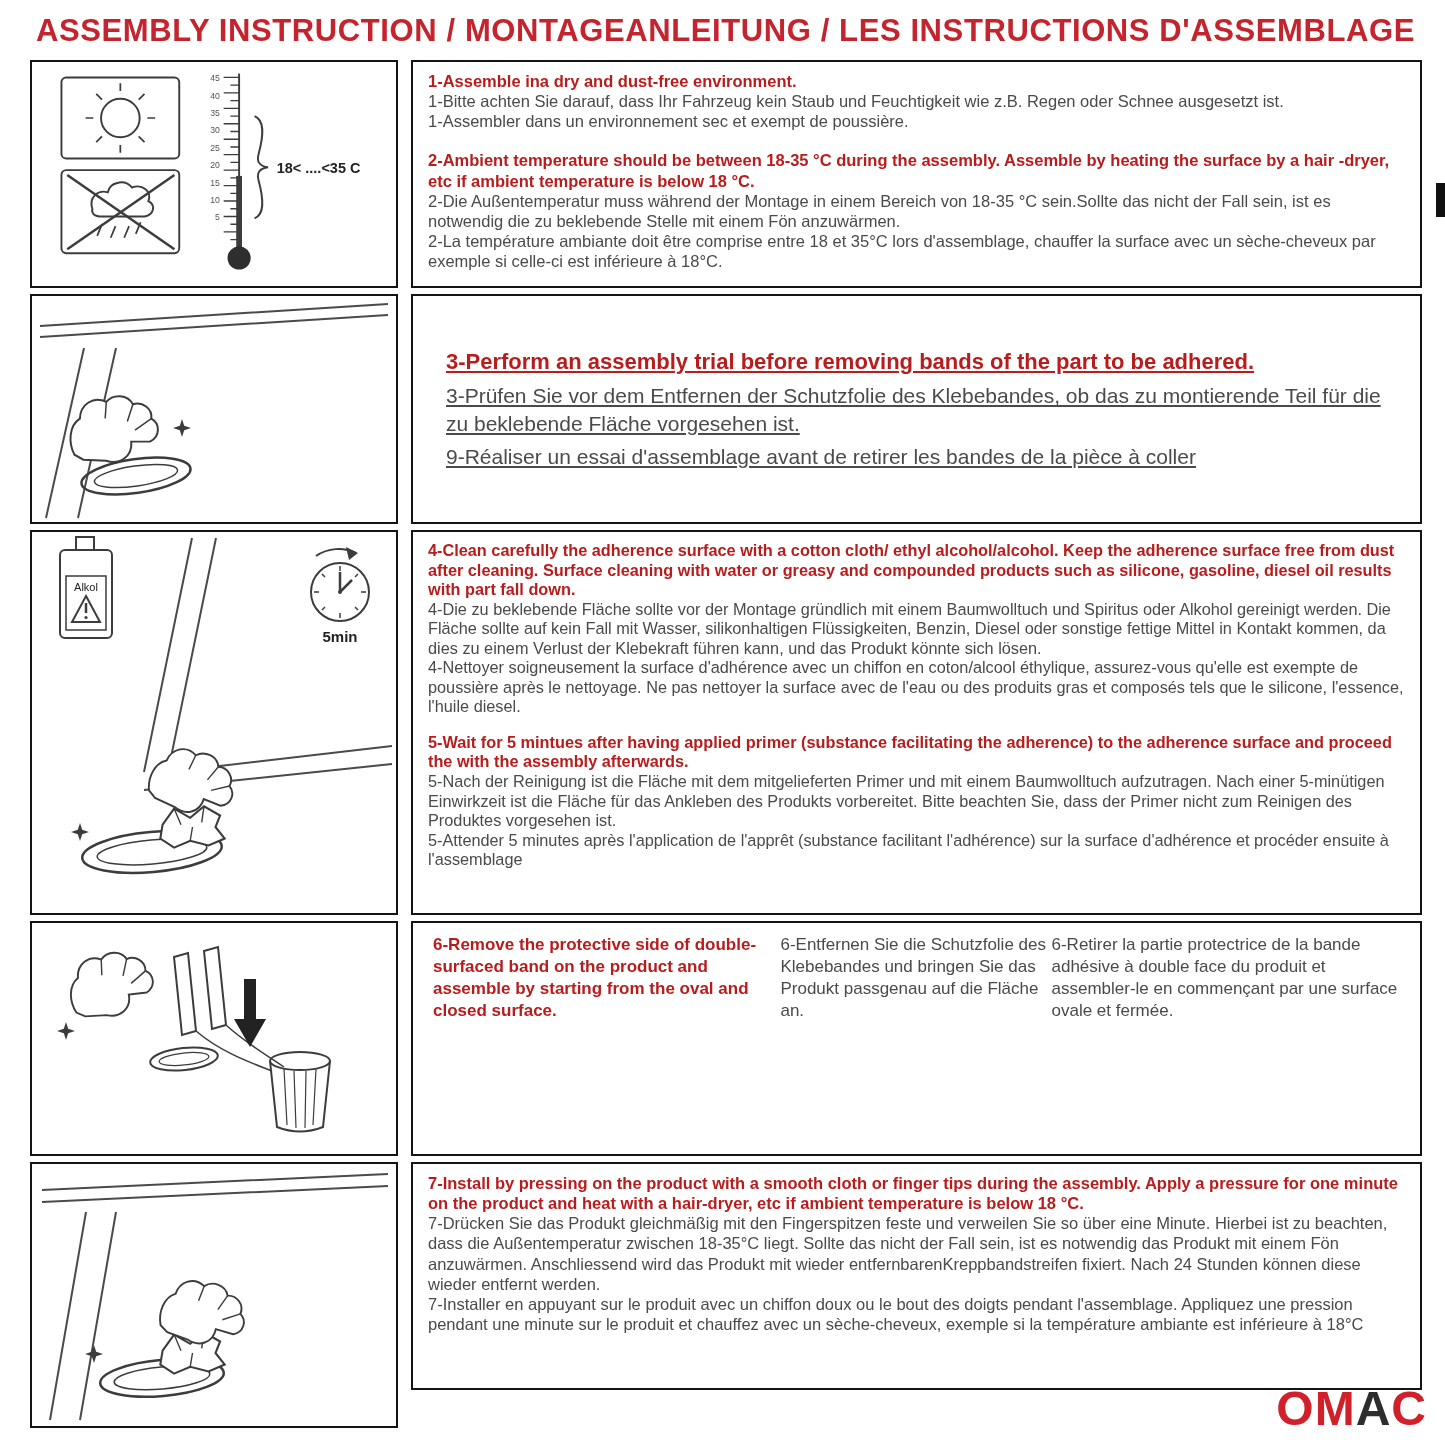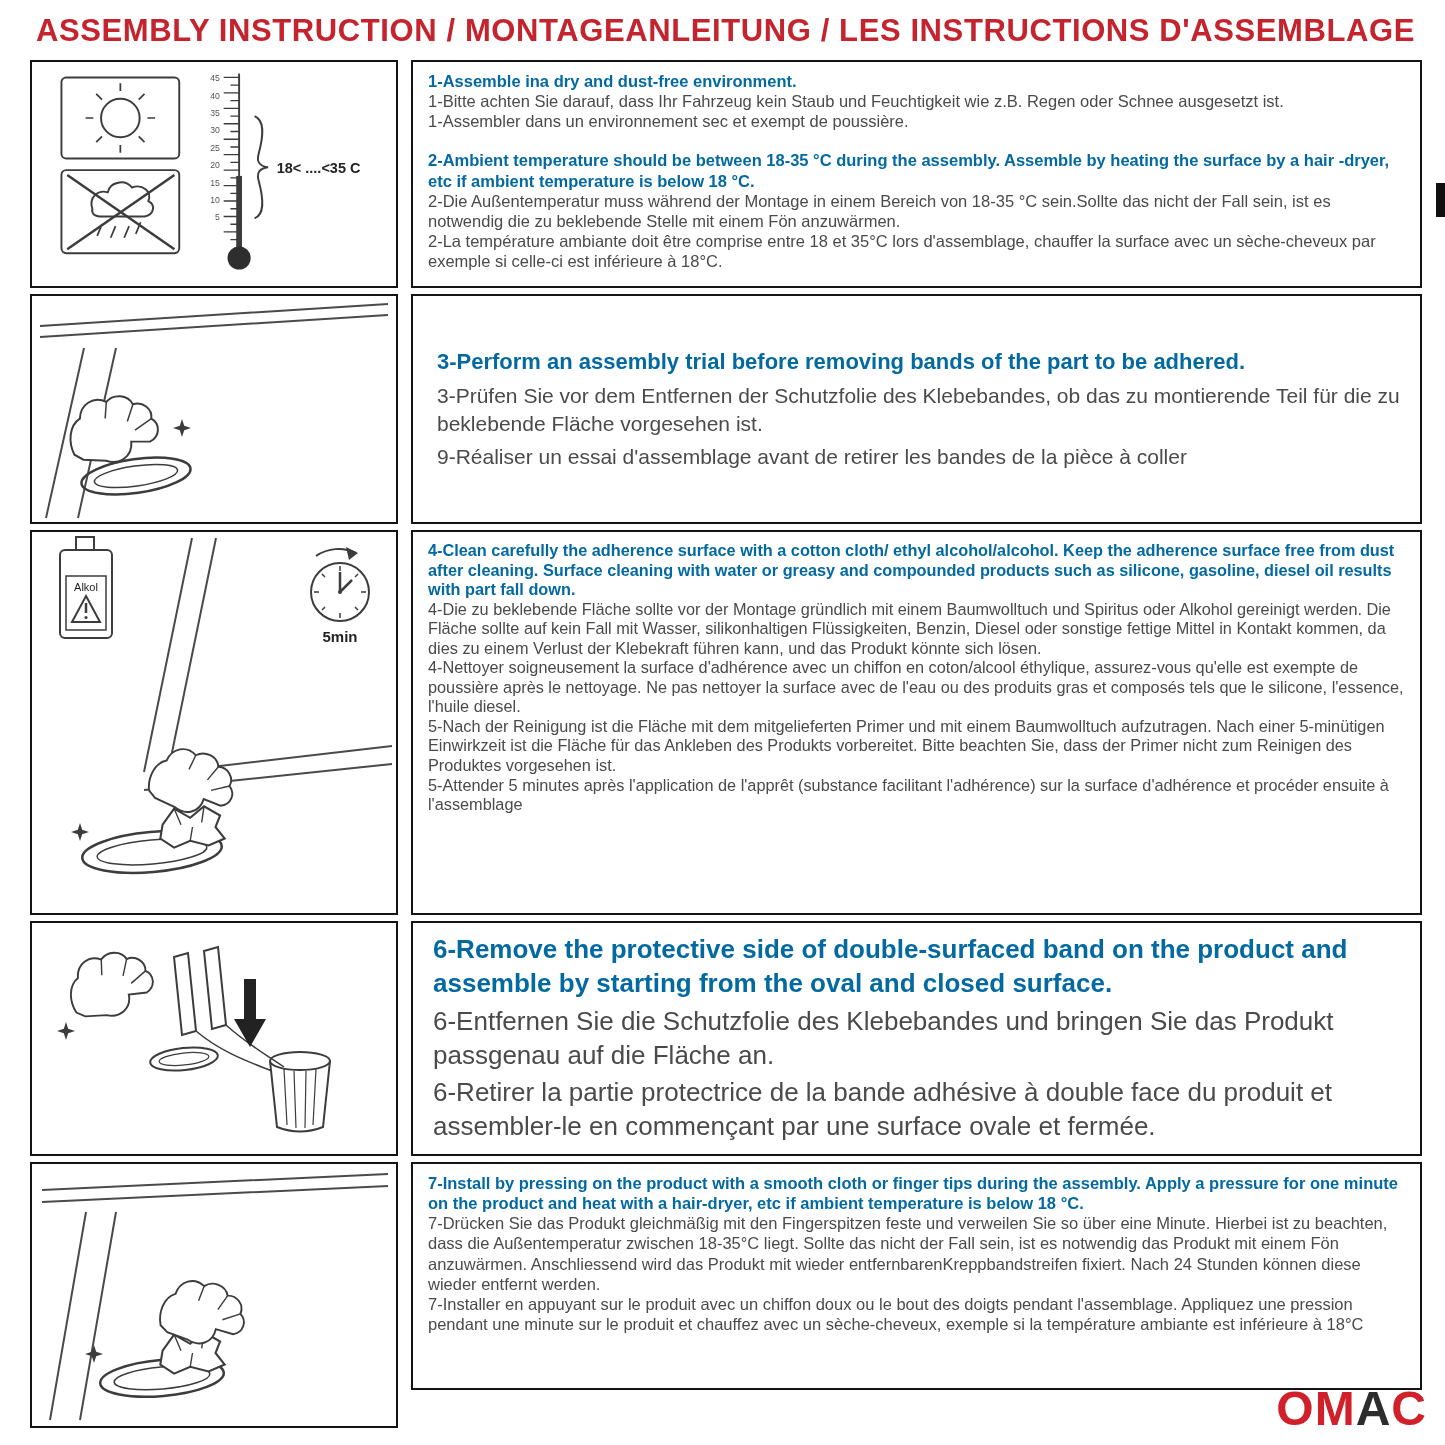--- a/index.html
+++ b/index.html
@@ -9,34 +9,34 @@
 
   .title { color:#c4242e; font-weight:bold; font-size:31px; letter-spacing:0.6px;
            padding:13px 20px 11px 36px; white-space:nowrap; }
 
   .row { display:flex; gap:13px; margin:0 23px 6px 30px; align-items:stretch; }
   .illus { flex:0 0 368px; border:2px solid #141414; background:#fff; position:relative; overflow:hidden; }
   .illus svg { display:block; width:100%; height:100%; }
   .textbox { flex:1; border:2px solid #141414; padding:9px 15px; color:#4a4a4a;
              font-size:16.5px; line-height:1.22; overflow:hidden; background:#fff; }
   .textbox p { margin:0; }
-  .b { font-weight:bold; color:#0369a1; }
+  .b { font-weight:bold; color:#b91c1c; }
   .gap { margin-top:19px !important; }
 
   .r1 { height:228px; }
   .r2 { height:230px; }
   .r2 .textbox { font-size:21px; line-height:1.3; display:flex; flex-direction:column;
                  justify-content:center; padding-left:20px; }
-  .r2 .textbox p { margin:3px 4px; }
+  .r2 .textbox p { margin:3px 13px;text-decoration:underline; }
   .r2 .textbox .b { font-size:22px; }
   .r3 { height:385px; }
   .r3 .textbox { font-size:16.3px; line-height:1.2; }
   .r3 .gap { margin-top:16px !important; }
   .r4 { height:235px; }
-  .r4 .textbox { font-size:26px; line-height:1.3; display:flex; flex-direction:column;
+  .r4 .textbox { font-size:17px; line-height:1.3; display:flex; 
                  justify-content:center; padding-left:20px; }
   .r4 .textbox p { margin:2px 0; }
   .r5 { height:266px; }
   .r5 .textbox { align-self:flex-start; height:228px; }
 
   .print-mark { position:absolute; right:0; top:183px; width:9px; height:34px; background:#101010; }
 
   .logo { position:absolute; right:18px; bottom:12px; font-size:48px; font-weight:800;
           letter-spacing:1px; line-height:1; font-family:"Liberation Sans", sans-serif; }
   .logo .red  { color:#d0202a; }
@@ -161,20 +161,21 @@
           <path d="M14,74 C4,64 0,48 8,38 C4,24 14,12 28,14 C32,4 46,0 54,8 C62,2 74,6 76,16 C86,18 90,30 82,38 L64,44 C70,58 60,70 46,70 L24,76 Z"></path>
           <path fill="none" stroke-width="1.5" d="M28,14 L32,30 M54,8 L54,26 M76,16 L64,32"></path>
         </g>
         <path transform="translate(48,300)" d="M0,-9 L2.2,-2.2 L9,0 L2.2,2.2 L0,9 L-2.2,2.2 L-9,0 L-2.2,-2.2 Z" fill="#3c3c3c"></path>
       </svg>
     </div>
     <div class="textbox">
       <p class="b">4-Clean carefully the adherence surface with a cotton cloth/ ethyl alcohol/alcohol. Keep the adherence surface free from dust after cleaning. Surface cleaning with water or greasy and compounded products such as silicone, gasoline, diesel oil results with part fall down.</p>
       <p>4-Die zu beklebende Fläche sollte vor der Montage gründlich mit einem Baumwolltuch und Spiritus oder Alkohol gereinigt werden. Die Fläche sollte auf kein Fall mit Wasser, silikonhaltigen Flüssigkeiten, Benzin, Diesel oder sonstige fettige Mittel in Kontakt kommen, da dies zu einem Verlust der Klebekraft führen kann, und das Produkt könnte sich lösen.</p>
       <p>4-Nettoyer soigneusement la surface d'adhérence avec un chiffon en coton/alcool éthylique, assurez-vous qu'elle est exempte de poussière après le nettoyage. Ne pas nettoyer la surface avec de l'eau ou des produits gras et composés tels que le silicone, l'essence, l'huile diesel.</p>
+      <p class="b gap">5-Wait for 5 mintues after having applied primer (substance facilitating the adherence) to the adherence surface and proceed the with the assembly afterwards.</p>
       <p>5-Nach der Reinigung ist die Fläche mit dem mitgelieferten Primer und mit einem Baumwolltuch aufzutragen. Nach einer 5-minütigen Einwirkzeit ist die Fläche für das Ankleben des Produkts vorbereitet. Bitte beachten Sie, dass der Primer nicht zum Reinigen des Produktes vorgesehen ist.</p>
       <p>5-Attender 5 minutes après l'application de l'apprêt (substance facilitant l'adhérence) sur la surface d'adhérence et procéder ensuite à l'assemblage</p>
     </div>
   </div>
 
   <div class="row r4">
     <div class="illus">
       <svg viewBox="0 0 364 231">
         <g transform="translate(46,18) rotate(12) scale(0.95)" stroke="#3c3c3c" fill="#fff" stroke-width="2">
           <path d="M14,74 C4,64 0,48 8,38 C4,24 14,12 28,14 C32,4 46,0 54,8 C62,2 74,6 76,16 C86,18 90,30 82,38 L64,44 C70,58 60,70 46,70 L24,76 Z"></path>

